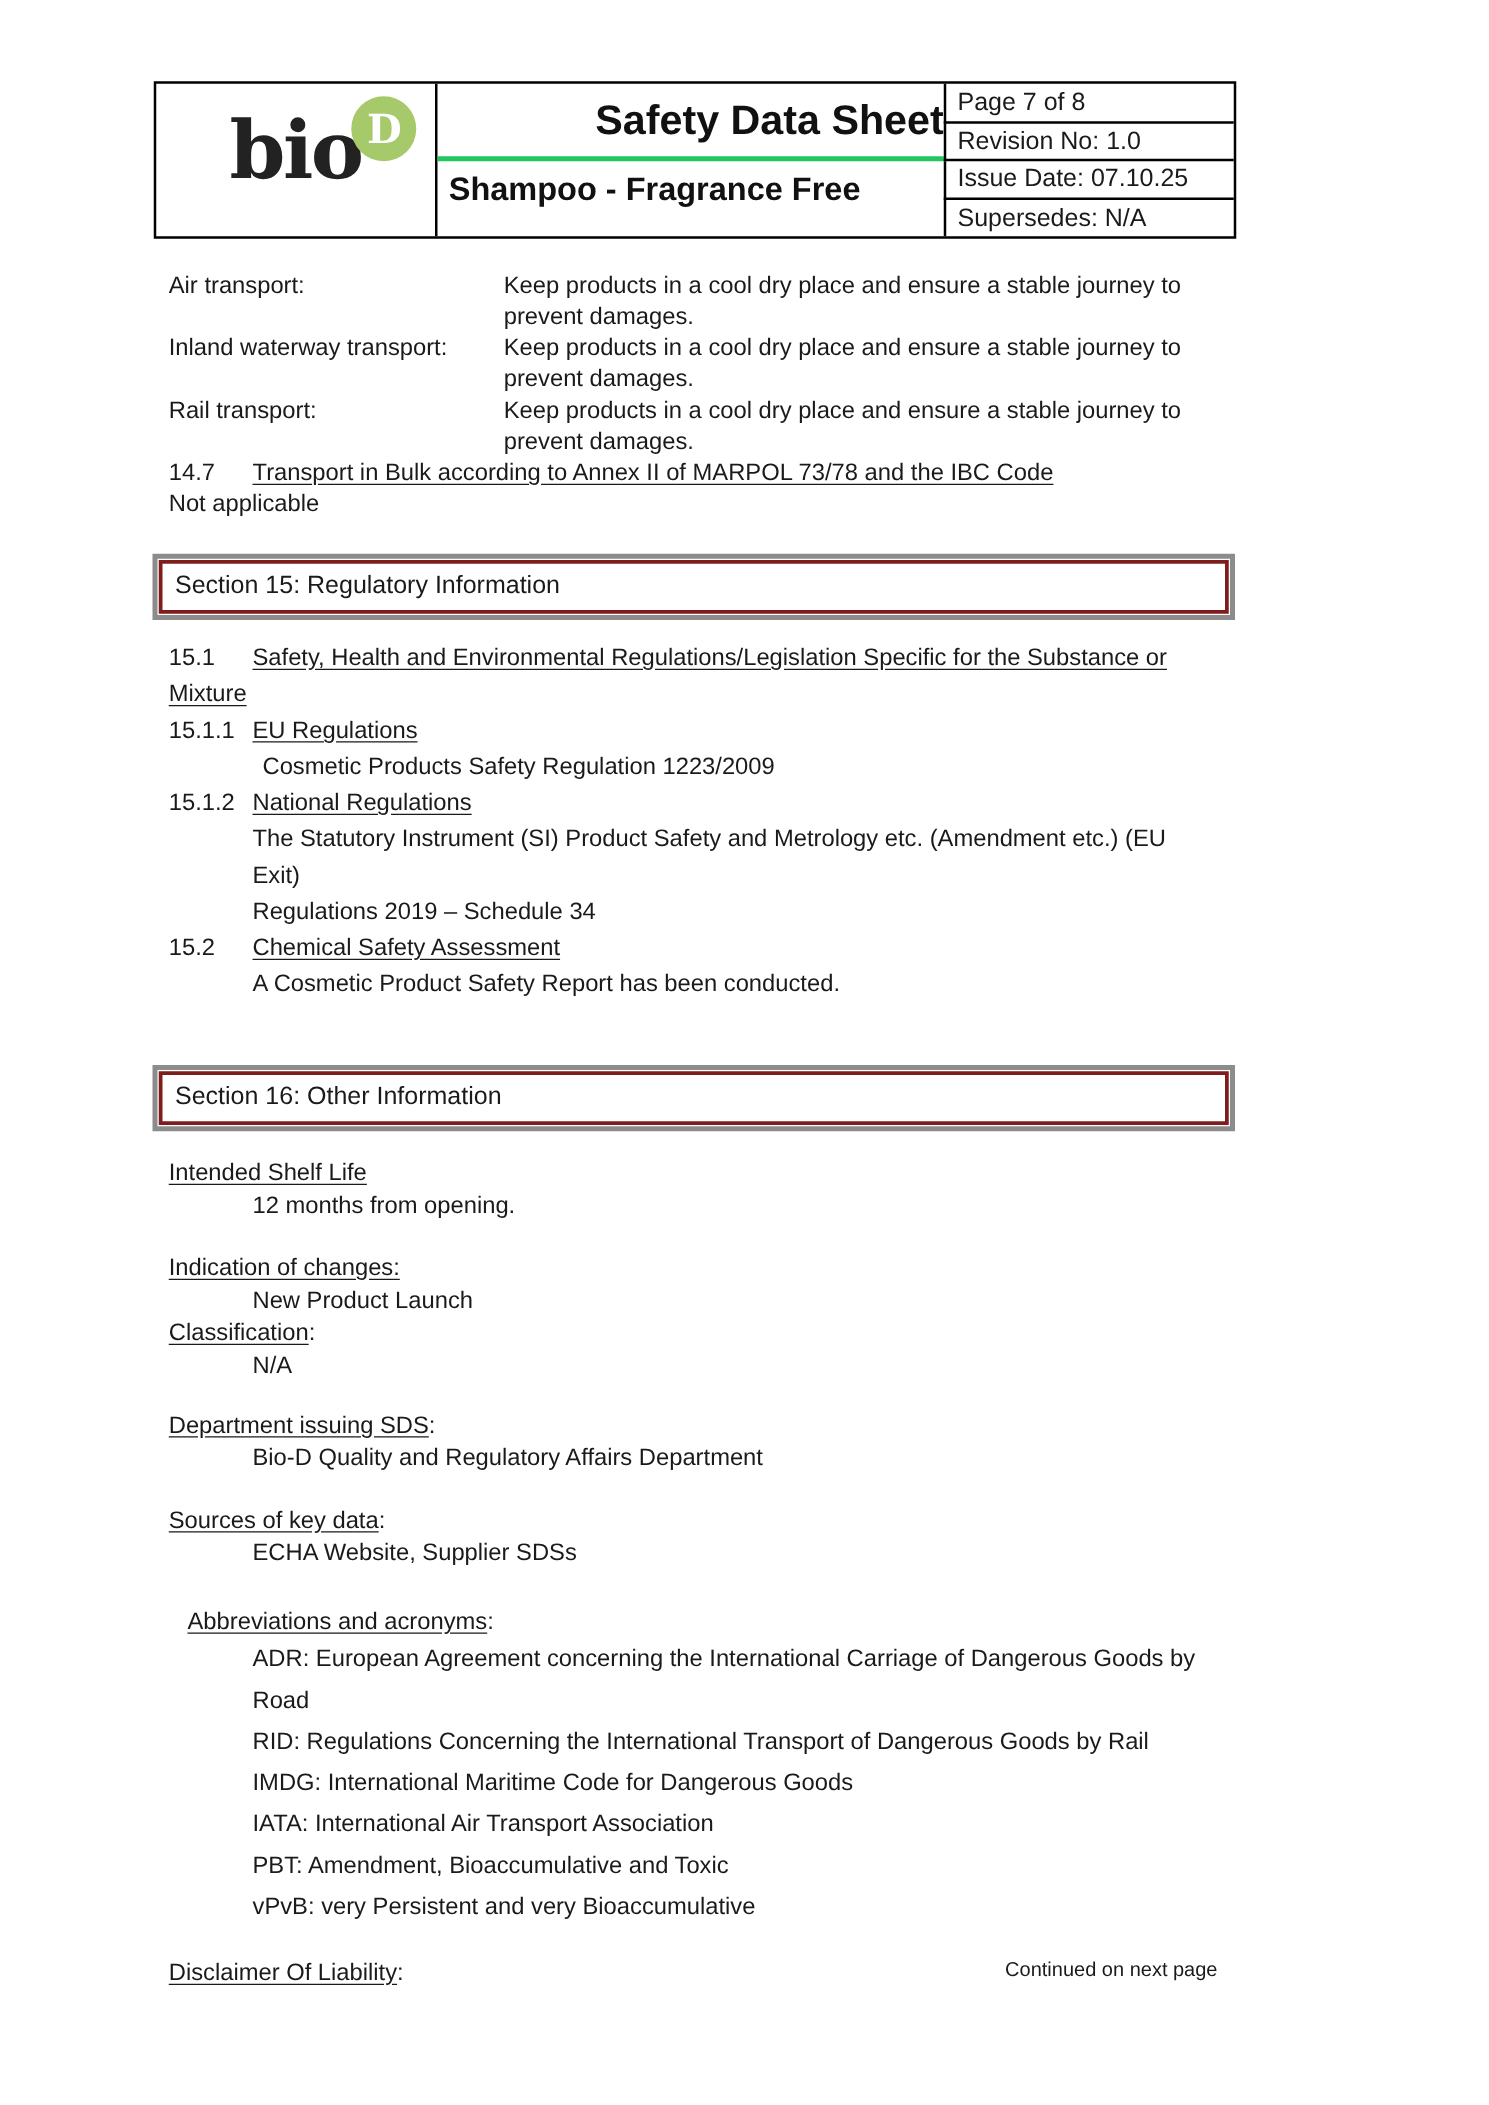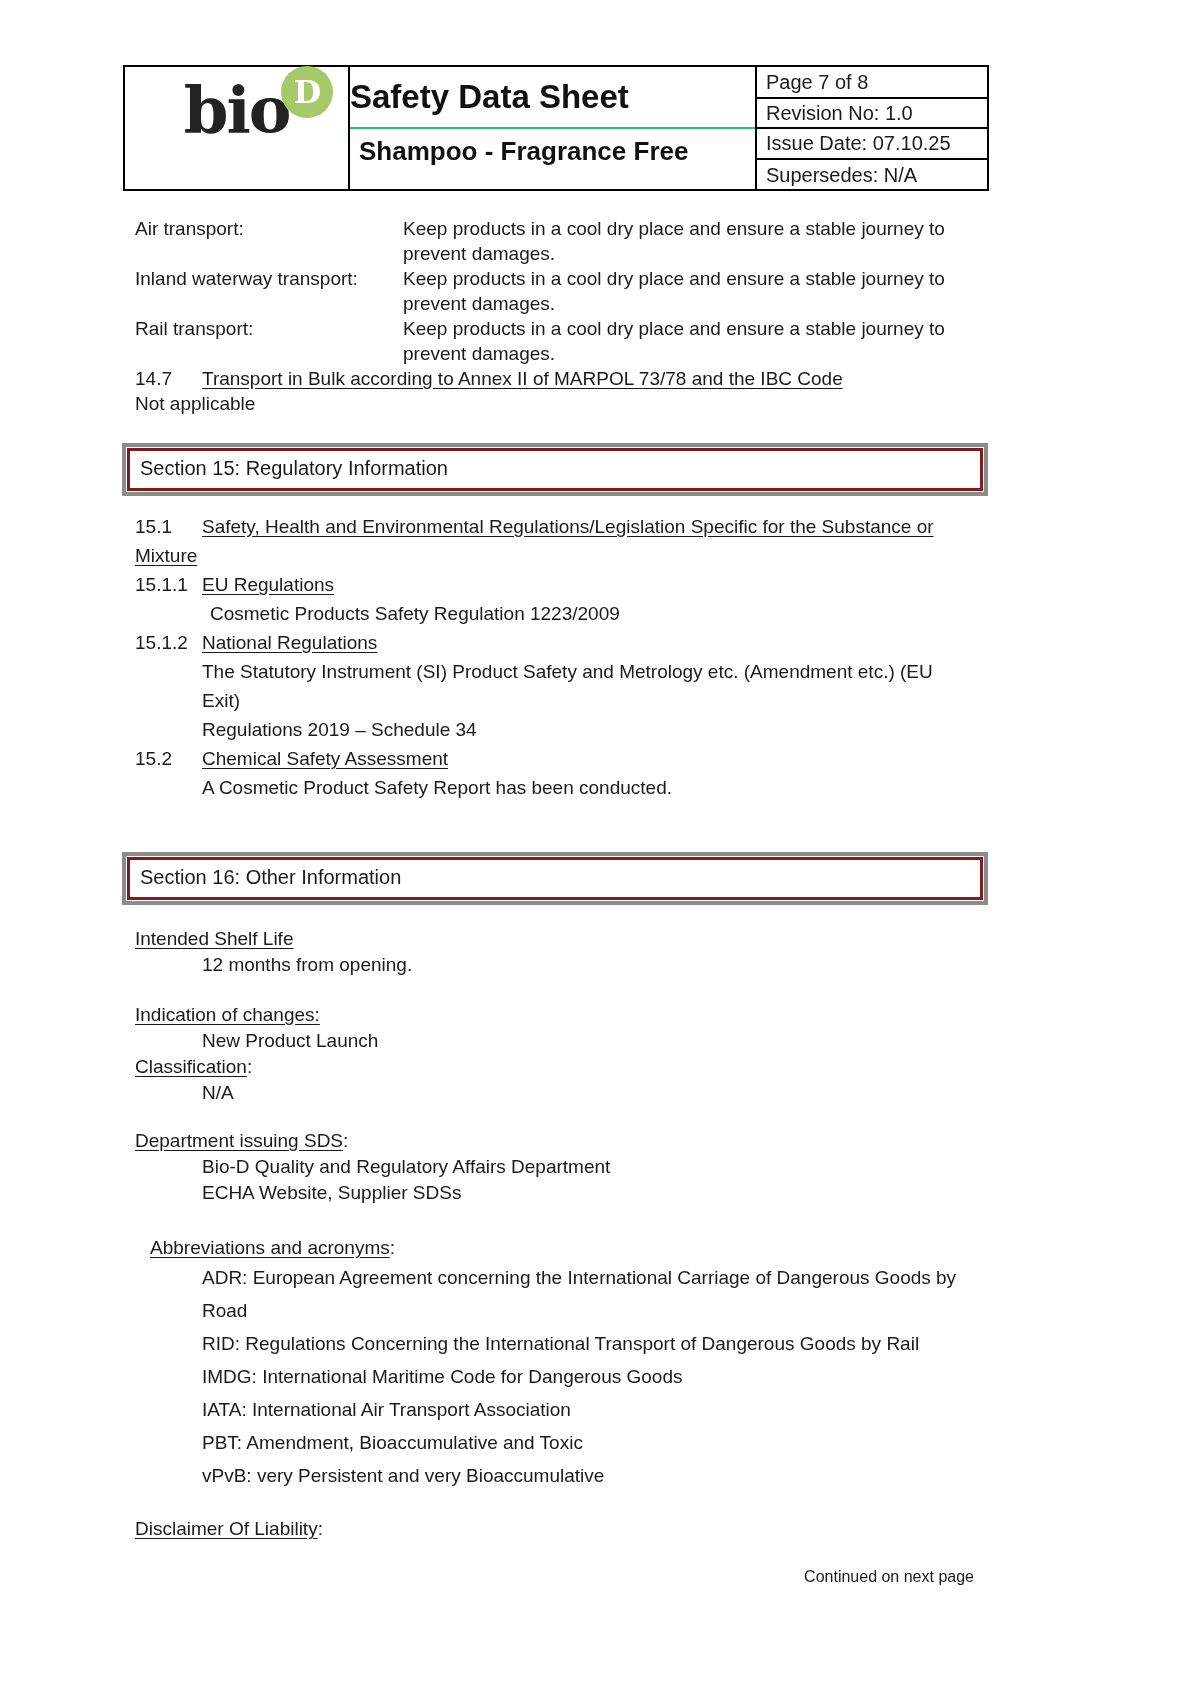--- a/index.html
+++ b/index.html
@@ -22,21 +22,21 @@
     display: grid;
     grid-template-columns: 225px 1fr 232px;
     grid-template-rows: 32px 30px 31px 1fr;
     border: 2px solid #000;
     background: #fff;
   }
   .hdr-logo-cell {
     grid-column: 1; grid-row: 1 / 5;
     border-right: 2px solid #000;
     display: flex; align-items: flex-start; justify-content: center;
-    padding-top: 11px;
+    padding-top: 22px;
   }
   .logo { position: relative; display: inline-block; }
   .logo-text {
     font-family: "DejaVu Serif", serif;
     font-weight: 700;
     font-size: 64px;
     line-height: 1;
     letter-spacing: -2px;
     color: #222;
   }
@@ -50,22 +50,22 @@
   }
   .logo-badge span {
     font-family: "DejaVu Serif", serif;
     font-weight: 700;
     font-size: 32px;
     color: #ffffff;
     line-height: 1;
   }
   .hdr-title-cell {
     grid-column: 2; grid-row: 1 / 3;
-    border-bottom: 2px solid #22c55e;
-    display: flex; align-items: center; justify-content: flex-start;
+    border-bottom: 4px solid #22c55e;
+    display: flex; align-items: center; justify-content: flex-end;
   }
   .doc-title { font-size: 33px; font-weight: 700; color: #111; }
   .hdr-subtitle-cell {
     grid-column: 2; grid-row: 3 / 5;
     display: flex; align-items: flex-start;
     padding: 7px 0 0 9px;
   }
   .doc-subtitle { font-size: 26px; font-weight: 700; color: #111; }
   .hdr-meta-cell {
     grid-column: 3;
@@ -219,20 +219,23 @@
       <div>
         <span class="u">Classification</span><span>:</span>
       </div>
       <div class="val">N/A</div>
 
       <div class="gap-lg" style="margin-top:22px;">
         <span class="u">Department issuing SDS</span><span>:</span>
       </div>
       <div class="val">Bio-D Quality and Regulatory Affairs Department</div>
 
+      <div class="gap">
+        <span class="u">Sources of key data</span><span>:</span>
+      </div>
       <div class="val">ECHA Website, Supplier SDSs</div>
 
       <div class="gap" style="margin-top:29px;margin-left:15px;">
         <span class="u">Abbreviations and acronyms</span><span>:</span>
       </div>
       <div class="abbr-list">
         <div>ADR: European Agreement concerning the International Carriage of Dangerous Goods by Road</div>
         <div>RID: Regulations Concerning the International Transport of Dangerous Goods by Rail</div>
         <div>IMDG: International Maritime Code for Dangerous Goods</div>
         <div>IATA: International Air Transport Association</div>

